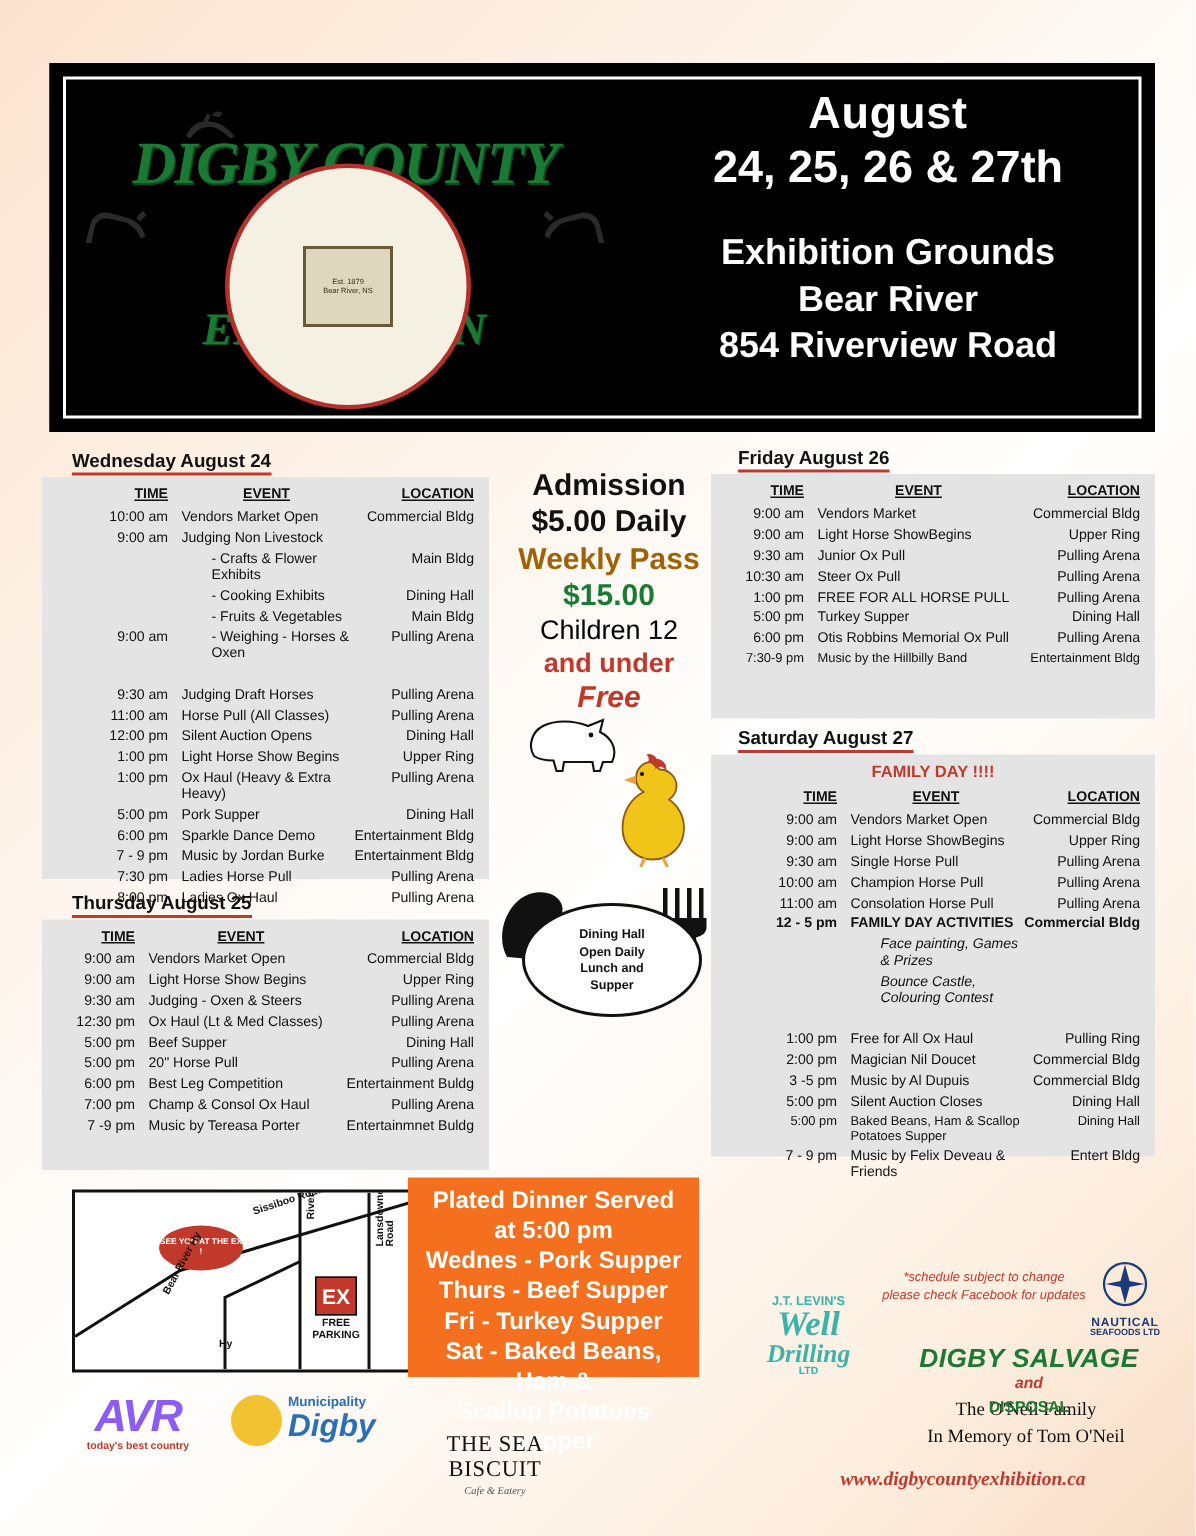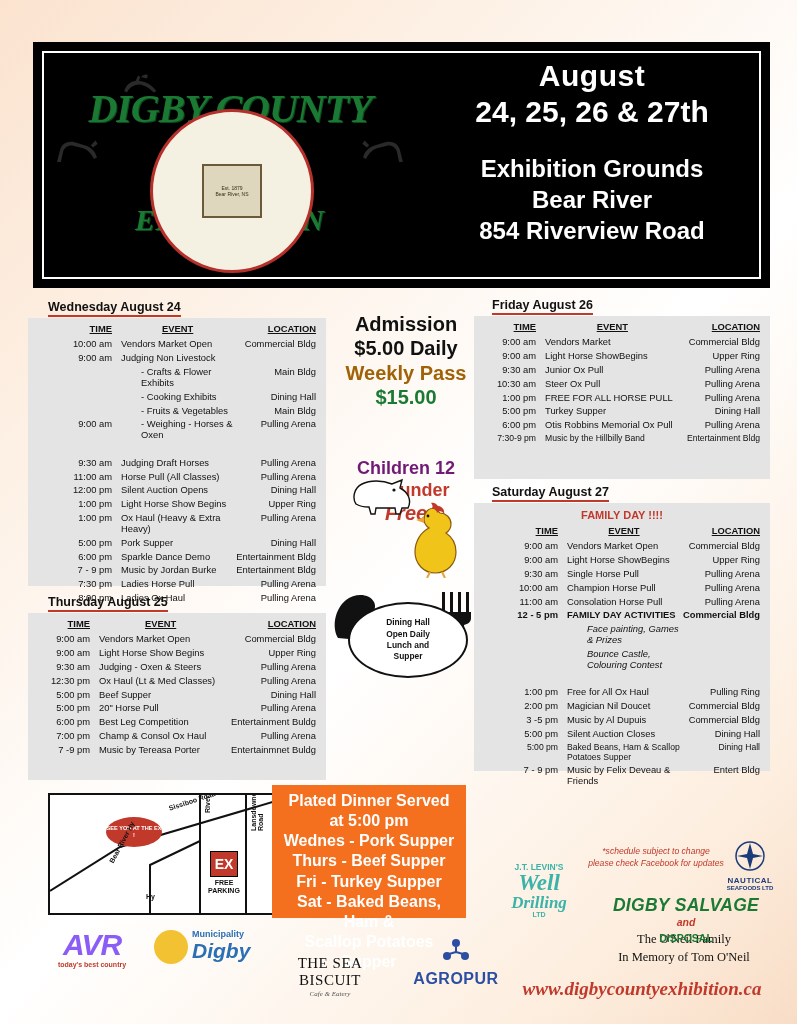--- a/index.html
+++ b/index.html
@@ -92,21 +92,21 @@
   
   #sat-title{position:absolute;left:492px;top:485px;}
   #sat{position:absolute;left:474px;top:503px;width:296px;height:268px;padding:4px 6px 0 6px;box-sizing:border-box;}
 
   
   .admission{position:absolute;left:332px;top:312px;width:148px;text-align:center;line-height:1.22;}
   .adm1{font-size:20px;font-weight:bold;color:#111;}
   .adm2{font-size:20px;font-weight:bold;color:#111;}
   .adm3{font-size:20px;font-weight:bold;color:#a16207;}
   .adm4{font-size:20px;font-weight:bold;color:#1a7a33;}
-  .adm5{font-size:18px;font-weight:bold;color:#701a75;margin-top:48px;}
+  .adm5{font-size:18px;font-weight:normal;color:#000000;}
   .adm6{font-size:18px;font-weight:bold;color:#c0392b;}
   .adm7{font-size:20px;font-weight:bold;font-style:italic;color:#c0392b;}
 
   
   .pig{position:absolute;left:346px;top:470px;width:70px;height:46px;}
   .chicken{position:absolute;left:404px;top:500px;width:66px;height:78px;}
   .dining-oval{
     position:absolute;left:348px;top:602px;width:116px;height:72px;border-radius:50%;
     background:#fff;border:2px solid #111;display:flex;align-items:center;justify-content:center;
     text-align:center;font-size:8.4px;font-weight:bold;line-height:1.35;color:#111;
@@ -145,21 +145,21 @@
     position:absolute;left:556px;top:845px;width:200px;text-align:center;
     font-size:8.6px;font-style:italic;color:#c0392b;line-height:1.4;
   }
   .oneil{
     position:absolute;left:586px;top:930px;width:196px;text-align:center;
     font-family:"Liberation Serif",serif;font-size:12.5px;color:#111;line-height:1.45;
   }
   .website{
     position:absolute;left:500px;top:978px;width:284px;text-align:center;
     font-family:"Liberation Serif",serif;font-style:italic;font-weight:bold;
-    font-size:19px;color:#c0392b;
+    font-size:13px;color:#c0392b;
   }
 
   .logo-avr{position:absolute;left:44px;top:930px;width:96px;text-align:center;}
   .avr-main{font-size:30px;font-weight:bold;color:#8b5cf6;font-style:italic;letter-spacing:-1px;line-height:1;}
   .avr-sub{font-size:7px;font-weight:bold;color:#c0392b;margin-top:1px;}
 
   .logo-muni{position:absolute;left:140px;top:928px;width:120px;}
   .muni-sun{position:absolute;left:14px;top:2px;width:34px;height:34px;border-radius:50%;background:#f2c233;}
   .muni-t1{position:absolute;left:52px;top:2px;font-size:9px;font-weight:bold;color:#2b6fb5;line-height:1.05;}
   .muni-t2{position:absolute;left:52px;top:12px;font-size:21px;font-weight:bold;font-style:italic;color:#2b6fb5;line-height:1;}
@@ -629,29 +629,20 @@
     <div class="muni-sun"></div>
     <div class="muni-t1">Municipality</div>
     <div class="muni-t2">Digby</div>
   </div>
 
   <div class="logo-biscuit">
     <div class="biscuit-t1">THE SEA BISCUIT</div>
     <div class="biscuit-t2">Cafe &amp; Eatery</div>
   </div>
 
-  <div class="logo-agropur">
-    <svg class="agro-mark" viewBox="0 0 30 26">
-      <circle cx="15" cy="5" r="4" fill="#2b4ea2"></circle>
-      <circle cx="6" cy="18" r="4" fill="#2b4ea2"></circle>
-      <circle cx="24" cy="18" r="4" fill="#2b4ea2"></circle>
-      <path d="M15 9 L15 14 M15 14 L8 16 M15 14 L22 16" stroke="#2b4ea2" stroke-width="2" fill="none"></path>
-    </svg>
-    <div class="agro-t">AGROPUR</div>
-  </div>
 
   <div class="logo-levin">
     <div class="lev-t1">J.T. LEVIN'S</div>
     <div class="lev-t2">Well</div>
     <div class="lev-t3">Drilling</div>
     <div class="lev-t4">LTD</div>
   </div>
 
   <div class="logo-salvage">
     <div class="sal-t1">DIGBY SALVAGE</div>

